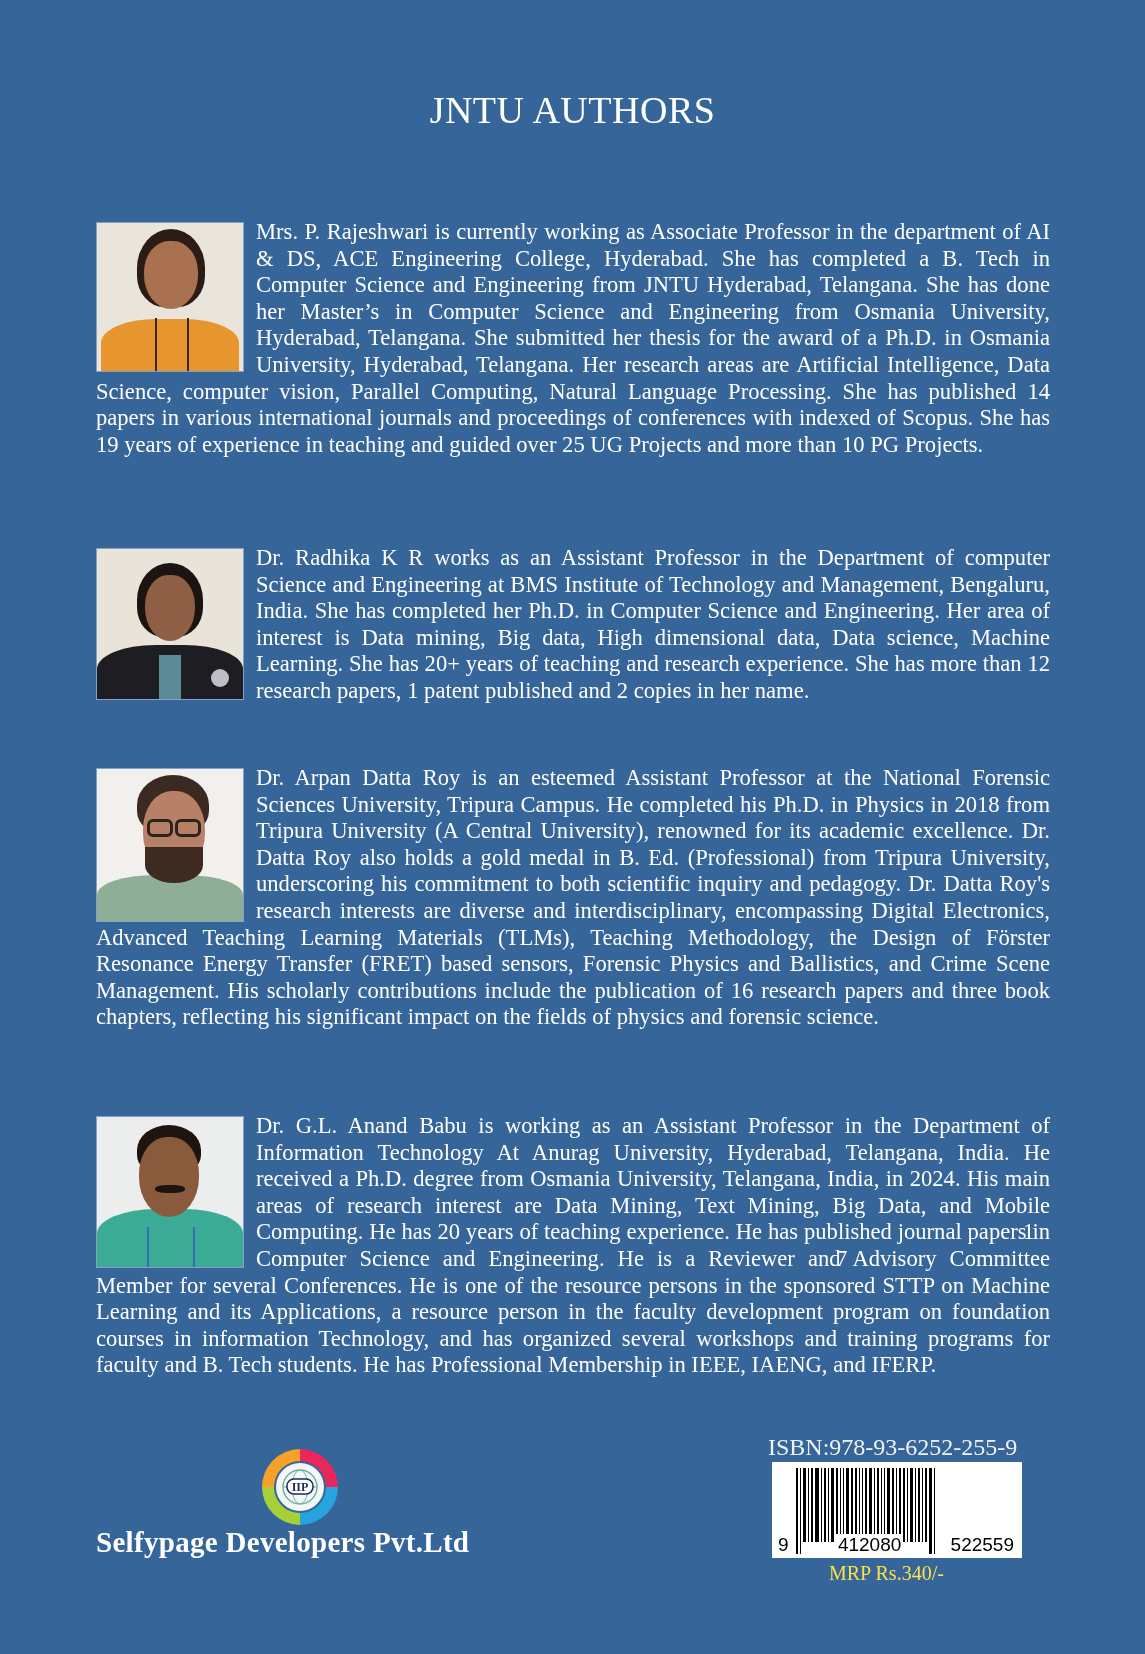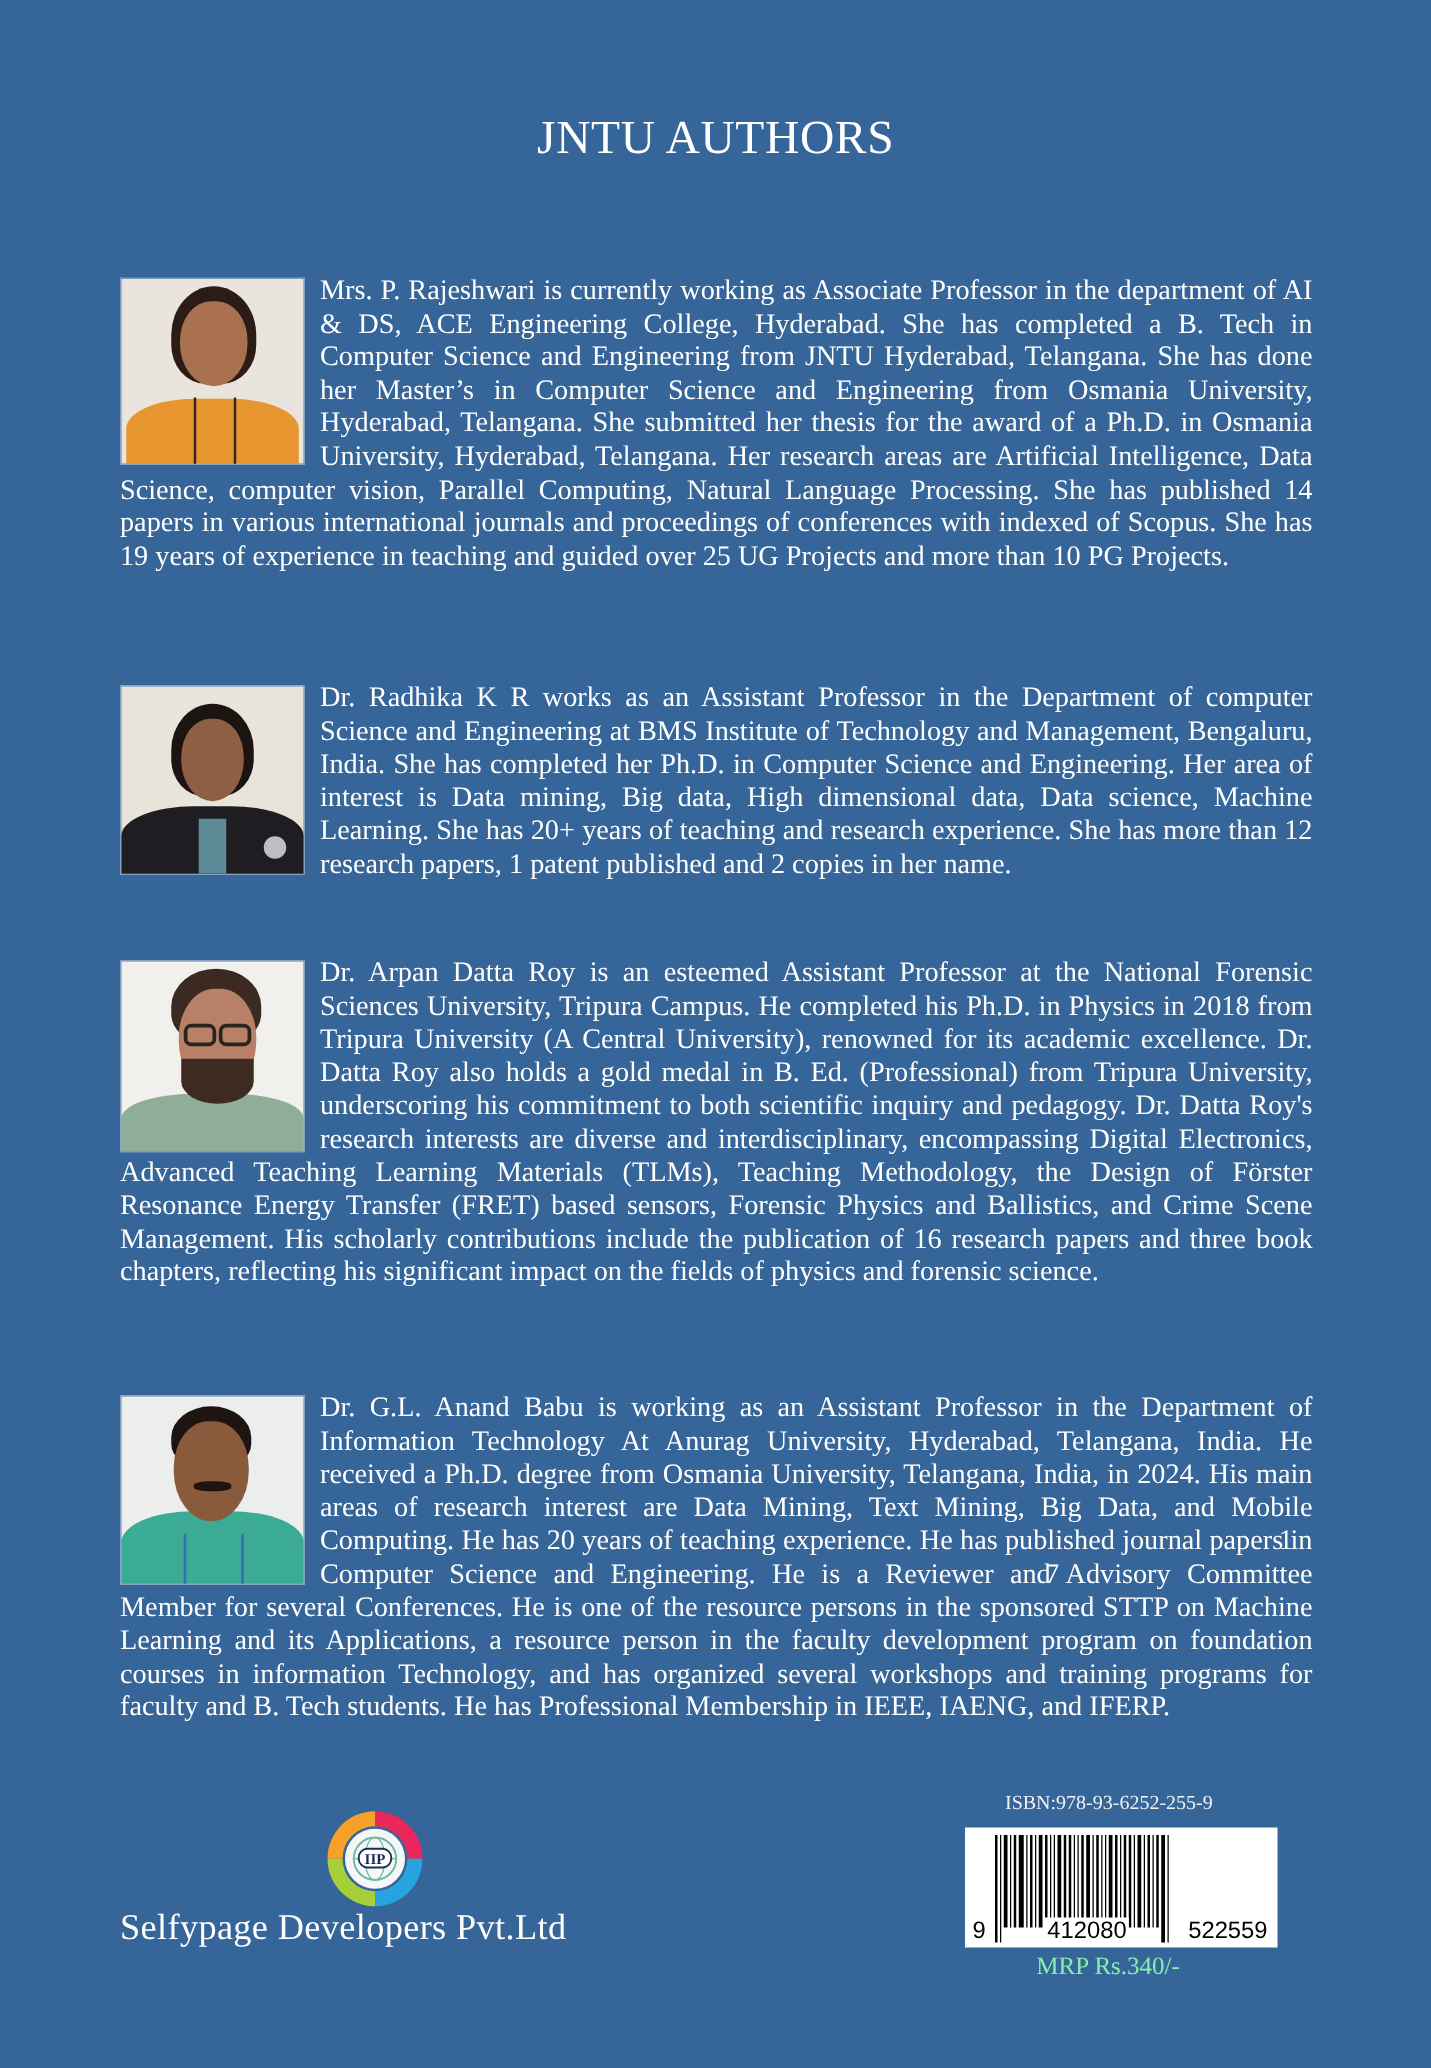--- a/index.html
+++ b/index.html
@@ -44,32 +44,32 @@
   .photo .glasses { position: absolute; border: 3px solid #2a2420; border-radius: 6px; }
   .photo .beard { position: absolute; border-radius: 0 0 50% 50%; }
   .photo .mustache { position: absolute; border-radius: 40%; }
   .photo .lanyard { position: absolute; border-left: 2px solid #3b6bb0; border-right: 2px solid #3b6bb0; }
 
   .overlap { position: relative; display: inline-block; }
   .overlap .ov { position: absolute; left: 60%; top: 0; }
 
   .publisher {
     position: absolute; left: 96px; top: 1526px;
-    font-size: 29px; font-weight: normal;
+    font-size: 29px; font-weight: bold;
     color: #ffffff;
     letter-spacing: 0.3px;
     text-align: center;
   }
   .logo {
     position: absolute; left: 258px; top: 1445px;
     width: 84px; height: 84px;
   }
   .isbn {
     position: absolute; left: 768px; top: 1434px;
-    font-size: 16px; color: #f2f2f2; margin-left: 36px;
+    font-size: 24px; color: #f2f2f2;
   }
   .barcode {
     position: absolute; left: 772px; top: 1462px;
     width: 250px; height: 96px;
     background: #ffffff;
   }
   .barcode .bars {
     position: absolute; left: 24px; top: 6px; width: 206px; height: 82px;
     display: flex; align-items: flex-start;
   }
@@ -77,21 +77,21 @@
   .barcode .bar.guard { height: 86px; }
   .barcode .digits {
     position: absolute; left: 4px; bottom: 2px; width: 240px;
     font-family: "Liberation Sans", "DejaVu Sans", sans-serif;
     font-size: 19px; color: #000;
     display: flex; justify-content: space-between;
   }
   .barcode .digits span { background: #fff; padding: 0 2px; }
   .mrp {
     position: absolute; left: 829px; top: 1562px;
-    font-size: 20px; color: #86efac;
+    font-size: 20px; color: #fde047;
   }
 </style>
 </head>
 <body>
 
 <div class="title">JNTU AUTHORS</div>
 
 <div class="bio" style="top:187px;">
   <div class="photo" style="height:148px;">
     <div class="bg" style="background:#e9e4dc;"></div>

